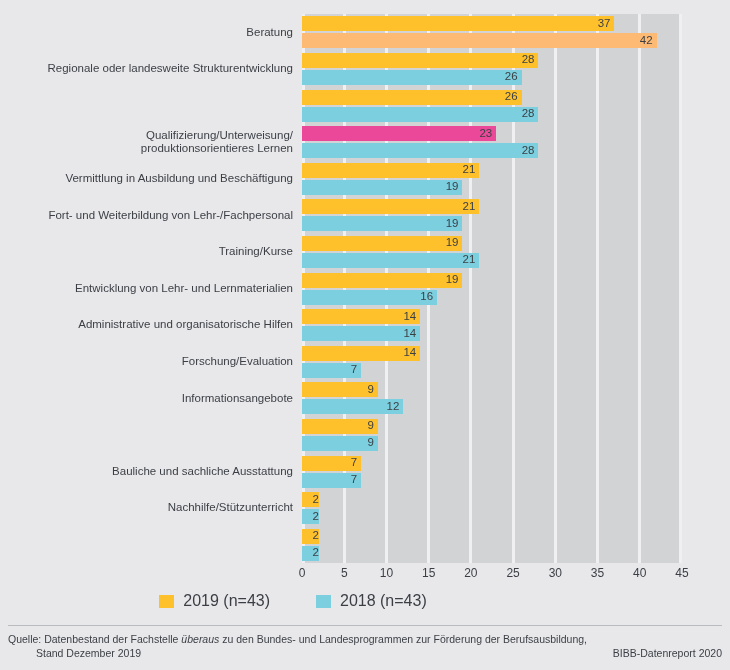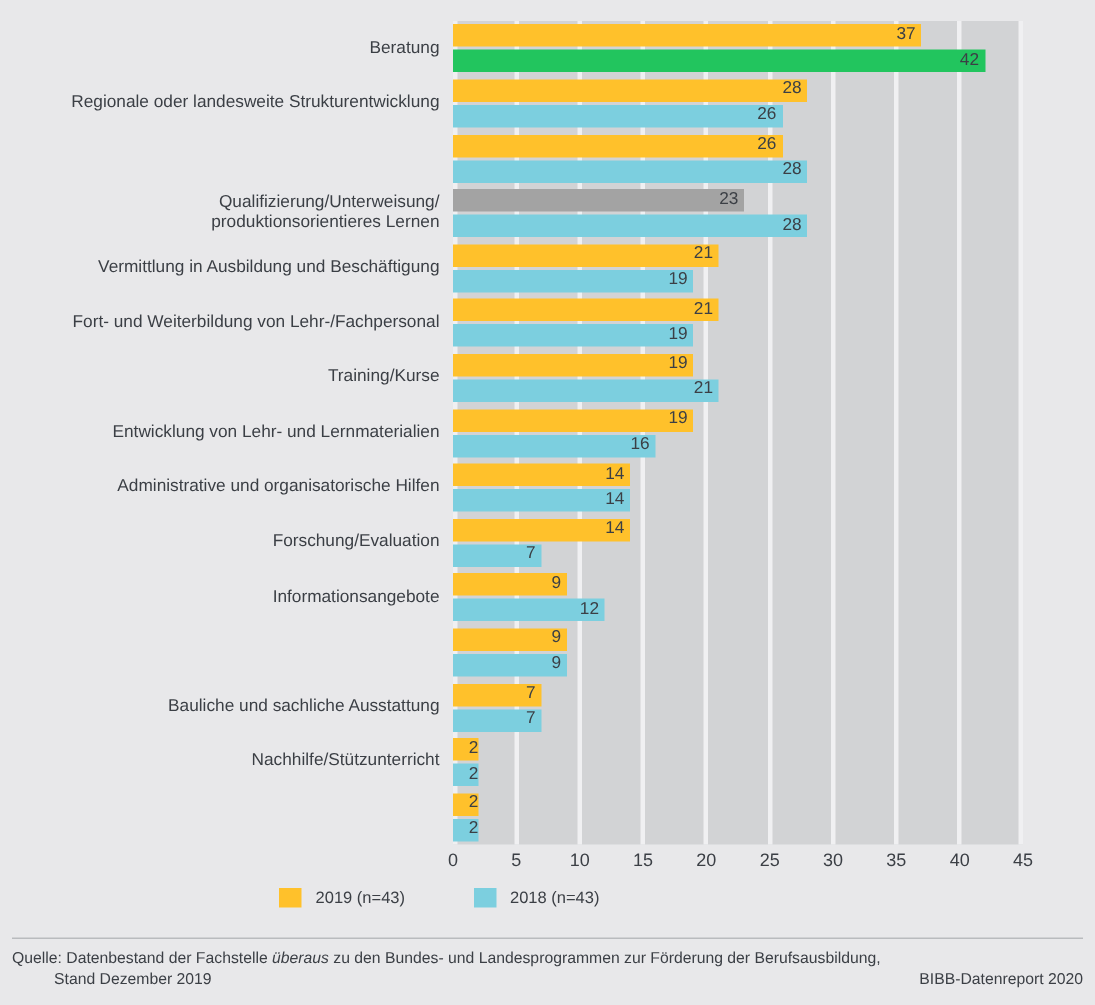--- a/index.html
+++ b/index.html
@@ -61,21 +61,21 @@
     color:#3b3f45;
     transform:translateX(-50%);
     white-space:nowrap;
   }
 
   
   .legend{
     position:absolute;left:0;top:592px;width:586px;
     display:flex;justify-content:center;align-items:flex-end;
     gap:46px;
-    font-size:11px;
+    font-size:16px;
   }
   .legend-item{display:flex;align-items:center;gap:9px;}
   .swatch{width:15px;height:13px;display:inline-block;}
   .swatch.s2019{background:#ffc12b;}
   .swatch.s2018{background:#7ccfdf;}
 
   
   .footer-rule{
     position:absolute;left:8px;top:625px;width:714px;height:1px;background:#b9bbbe;
   }
@@ -122,42 +122,42 @@
         <div class="gridline" style="left: 251.833px;"></div>
         <div class="gridline" style="left: 294.056px;"></div>
         <div class="gridline" style="left: 336.278px;"></div>
         <div class="gridline" style="left: 377px;"></div>
       </div>
     <div class="rows">
         <div class="row" style="top: 2.3px;">
           <div class="bar y2019" style="width: 312.444px; background: rgb(255, 193, 43);">
             <span class="val">37</span>
           </div>
-          <div class="bar y2018" style="width: 354.667px; background: #22c55e;">
+          <div class="bar y2018" style="width: 354.667px; background: #fdba74;">
             <span class="val">42</span>
           </div>
         </div>
         <div class="row" style="top: 38.9px;">
           <div class="bar y2019" style="width: 236.444px; background: rgb(255, 193, 43);">
             <span class="val">28</span>
           </div>
           <div class="bar y2018" style="width: 219.556px; background: rgb(124, 207, 223);">
             <span class="val">26</span>
           </div>
         </div>
         <div class="row" style="top: 75.5px;">
           <div class="bar y2019" style="width: 219.556px; background: rgb(255, 193, 43);">
             <span class="val">26</span>
           </div>
           <div class="bar y2018" style="width: 236.444px; background: rgb(124, 207, 223);">
             <span class="val">28</span>
           </div>
         </div>
         <div class="row" style="top: 112.1px;">
-          <div class="bar y2019" style="width: 194.222px; background: #a3a3a3;">
+          <div class="bar y2019" style="width: 194.222px; background: #ec4899;">
             <span class="val">23</span>
           </div>
           <div class="bar y2018" style="width: 236.444px; background: rgb(124, 207, 223);">
             <span class="val">28</span>
           </div>
         </div>
         <div class="row" style="top: 148.7px;">
           <div class="bar y2019" style="width: 177.333px; background: rgb(255, 193, 43);">
             <span class="val">21</span>
           </div>

